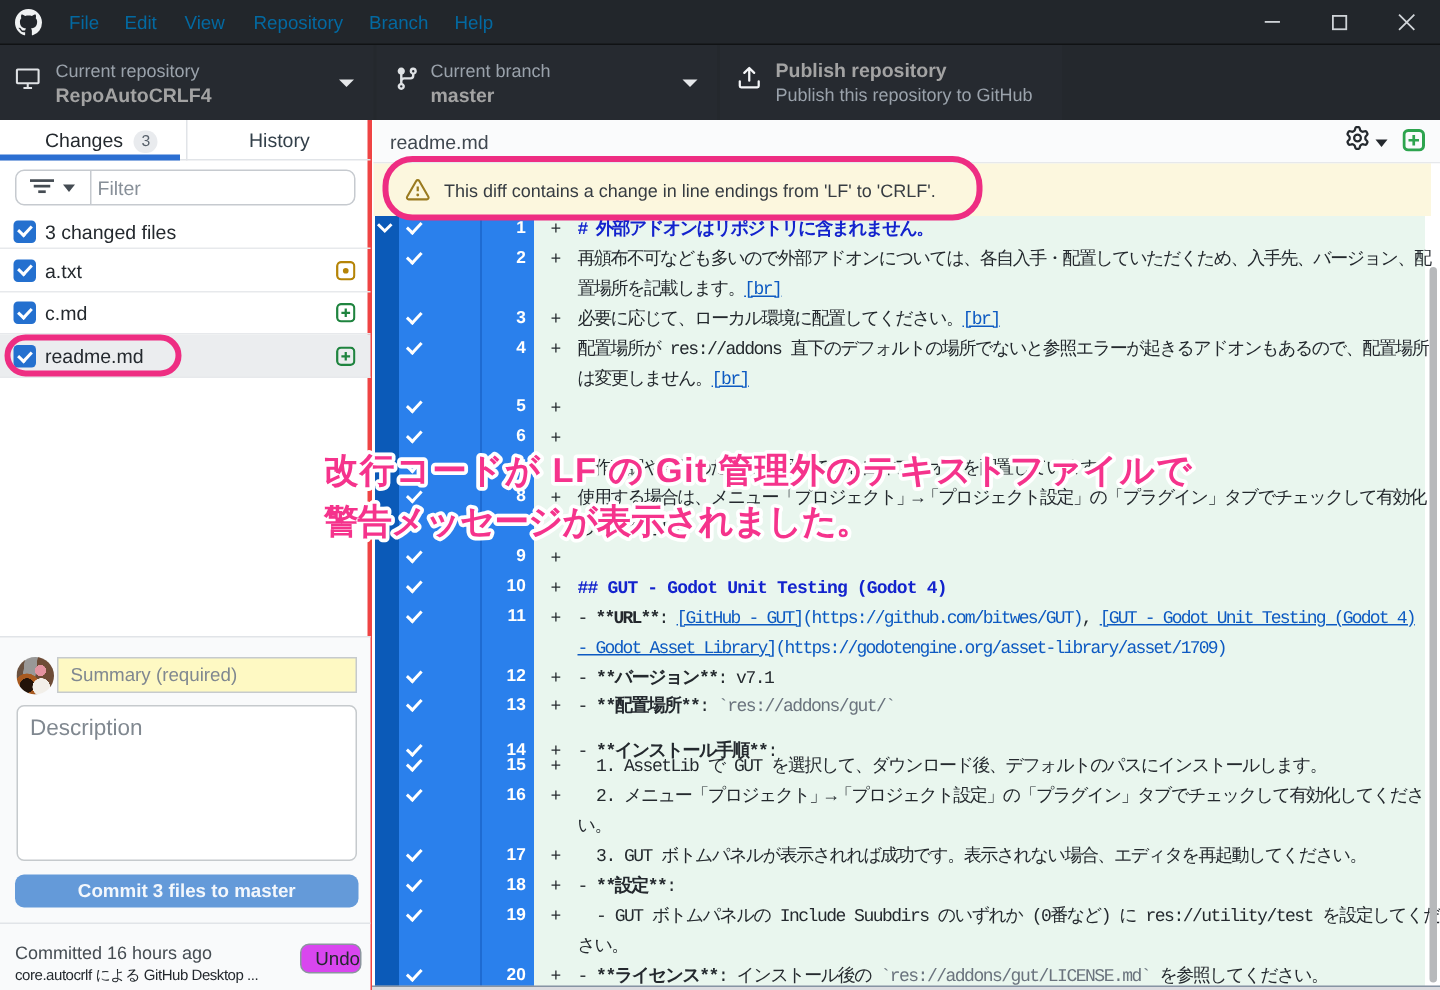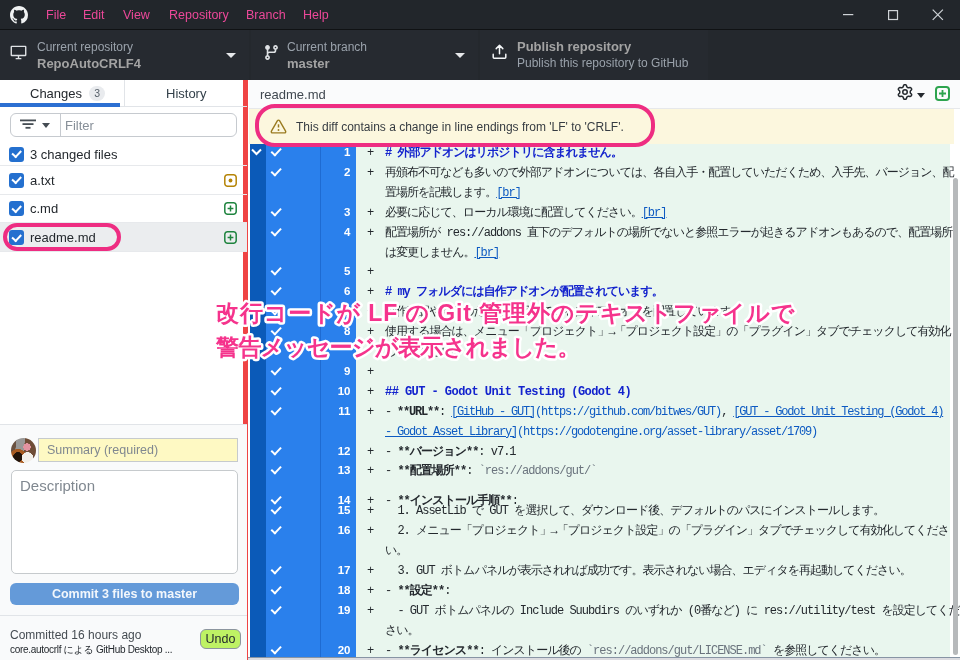--- a/index.html
+++ b/index.html
@@ -2,32 +2,32 @@
 <html><head>
 <meta charset="utf-8">
 <style>
 * { margin:0; padding:0; box-sizing:border-box; }
 html,body { width:960px; height:660px; overflow:hidden; }
 body { font-family:"Liberation Sans", sans-serif; position:relative; background:#fff; }
 .abs { position:absolute; }
 
 
 #titlebar { left:0; top:0; width:960px; height:30px; background:#22262b; border-bottom:1.5px solid #101214; }
-#menu { left:0; top:0; height:30px; line-height:30px; color:#ec4899; font-size:12.5px; width:400px; }
+#menu { left:0; top:0; height:30px; line-height:30px; color:#0369a1; font-size:12.5px; width:400px; }
 #menu span { position:absolute; }
 
 
 #toolbar { left:0; top:30px; width:960px; height:50px; background:#24282d; }
 .tsec { position:absolute; top:30px; height:50px; background:#262a30; }
 .tsec .lab1 { position:absolute; font-size:12px; color:#9aa2ab; }
 .tsec .lab2 { position:absolute; font-size:13px; font-weight:bold; color:#a3a3a3; }
 .caret { position:absolute; width:0; height:0; border-left:5px solid transparent; border-right:5px solid transparent; border-top:5px solid #e6e8ea; }
 
 
-#sidebar { left:0; top:80px; width:248px; height:580px; background:#fff; border-right:5px solid #ef4444; }
+#sidebar { left:0; top:80px; width:248px; height:580px; background:#fff; border-right:3px solid #ef4444; }
 #tabs { position:absolute; left:0; top:0; width:247px; height:27px; border-bottom:1px solid #e1e4e8; font-size:13px; color:#24292e; }
 #tab-underline { position:absolute; left:0; top:23px; width:120px; height:4px; background:#2c6fd2; }
 .badge { display:inline-block; background:#e9ebee; color:#57606a; border-radius:8px; font-size:10.5px; padding:0 5px; height:15px; line-height:15px; vertical-align:1px; }
 #filterbox { position:absolute; left:10px; top:33px; width:227px; height:24px; border:1px solid #c6cacf; border-radius:6px; background:#fff; }
 .filerow { position:absolute; left:0; width:247px; height:29px; border-bottom:1px solid #e7e9ec; font-size:13px; color:#24292e; }
 .cbx { position:absolute; left:9px; top:7px; width:15px; height:15px; background:#2470cf; border-radius:3px; }
 .cbx:after { content:""; position:absolute; left:3.2px; top:3.6px; width:7px; height:3.6px; border-left:2px solid #fff; border-bottom:2px solid #fff; transform:rotate(-47deg); }
 .fname { position:absolute; left:30px; top:7px; }
 .ficon { position:absolute; right:10px; top:8px; width:13px; height:13px; border-radius:3px; }
 
@@ -174,21 +174,21 @@
     <div style="position:absolute;left:38px;top:13px;width:200px;height:24px;border:1px solid #c6cacd;border-radius:0;background:#fef9c3">
       <div style="position:absolute;left:8px;top:4px;font-size:12.5px;color:#808890">Summary (required)</div>
     </div>
     <div style="position:absolute;left:11px;top:45px;width:227px;height:104px;border:1px solid #c6cacd;border-radius:5px;background:#fff">
       <div style="position:absolute;left:8px;top:6px;font-size:15px;color:#808890">Description</div>
     </div>
     <div style="position:absolute;left:10px;top:158px;width:229px;height:22px;border-radius:6px;background:#649ad9;color:rgba(255,255,255,0.92);font-weight:bold;font-size:12.5px;text-align:center;line-height:22px">Commit 3 files to master</div>
     <div style="position:absolute;left:0;top:190px;width:247px;height:1px;background:#e1e4e8"></div>
     <div style="position:absolute;left:10px;top:203px;font-size:12px;color:#454c52">Committed 16 hours ago</div>
     <div style="position:absolute;left:10px;top:218px;font-size:10px;letter-spacing:-0.3px;color:#24292e">core.autocrlf による GitHub Desktop ...</div>
-    <div style="position:absolute;left:200px;top:204px;width:41px;height:20px;border:1px solid #8c959f;border-radius:6px;background:#bef264;text-align:center;font-size:12.5px;color:#24292e;line-height:19px">Undo</div>
+    <div style="position:absolute;left:200px;top:204px;width:41px;height:20px;border:1px solid #8c959f;border-radius:6px;background:#d946ef;text-align:right;font-size:12.5px;color:#24292e;line-height:19px">Undo</div>
   </div>
 </div>
 
 <div class="abs" id="diffhead">
   <div style="position:absolute;left:11px;top:7px;font-size:13px;color:#404850">readme.md</div>
   <svg style="position:absolute;left:648px;top:4px" width="16" height="16" viewBox="0 0 16 16">
       <path fill="#24292e" d="M8 0a8.2 8.2 0 01.701.031C9.444.095 9.99.645 10.16 1.29l.288 1.107c.018.066.079.158.212.224.231.114.454.243.668.386.123.082.233.09.299.071l1.103-.303c.644-.176 1.392.021 1.82.63.27.385.506.792.704 1.218.315.675.111 1.422-.364 1.891l-.814.806c-.049.048-.098.147-.088.294.016.257.016.515 0 .772-.01.147.038.246.088.294l.814.806c.475.469.679 1.216.364 1.891a7.977 7.977 0 01-.704 1.217c-.428.61-1.176.807-1.82.63l-1.102-.302c-.067-.019-.177-.011-.3.071a5.909 5.909 0 01-.668.386c-.133.066-.194.158-.211.224l-.29 1.106c-.168.646-.715 1.196-1.458 1.26a8.006 8.006 0 01-1.402 0c-.743-.064-1.289-.614-1.458-1.26l-.289-1.106c-.018-.066-.079-.158-.212-.224a5.738 5.738 0 01-.668-.386c-.123-.082-.233-.09-.299-.071l-1.103.303c-.644.176-1.392-.021-1.82-.63a8.12 8.12 0 01-.704-1.218c-.315-.675-.111-1.422.363-1.891l.815-.806c.05-.048.098-.147.088-.294a6.214 6.214 0 010-.772c.01-.147-.038-.246-.088-.294l-.815-.806C.635 6.045.431 5.298.746 4.623a7.92 7.92 0 01.704-1.217c.428-.61 1.176-.807 1.82-.63l1.102.302c.067.019.177.011.3-.071.214-.143.437-.272.668-.386.133-.066.194-.158.211-.224l.29-1.106C6.009.645 6.556.095 7.299.03 7.53.01 7.764 0 8 0zm-.571 1.525c-.036.003-.108.036-.137.146l-.289 1.105c-.147.561-.549.967-.998 1.189-.173.086-.34.183-.5.29-.417.278-.97.423-1.529.27l-1.103-.303c-.109-.03-.175.016-.195.045-.22.312-.412.644-.573.99-.014.031-.021.11.059.19l.815.806c.411.406.562.957.53 1.456a4.709 4.709 0 000 .582c.032.499-.119 1.05-.53 1.456l-.815.806c-.081.08-.073.159-.059.19.162.346.353.677.573.989.02.03.085.076.195.046l1.102-.303c.56-.153 1.113-.008 1.53.27.161.107.328.204.501.29.447.222.85.629.997 1.189l.289 1.105c.029.109.101.143.137.146a6.6 6.6 0 001.142 0c.036-.003.108-.036.137-.146l.289-1.105c.147-.561.549-.967.998-1.189.173-.086.34-.183.5-.29.417-.278.97-.423 1.529-.27l1.103.303c.109.029.175-.016.195-.045.22-.313.411-.644.573-.99.014-.031.021-.11-.059-.19l-.815-.806c-.411-.406-.562-.957-.53-1.456a4.709 4.709 0 000-.582c-.032-.499.119-1.05.53-1.456l.815-.806c.081-.08.073-.159.059-.19a6.464 6.464 0 00-.573-.989c-.02-.03-.085-.076-.195-.046l-1.102.303c-.56.153-1.113.008-1.53-.27a4.44 4.44 0 00-.501-.29c-.447-.222-.85-.629-.997-1.189l-.289-1.105c-.029-.11-.101-.143-.137-.146a6.6 6.6 0 00-1.142 0zM11 8a3 3 0 11-6 0 3 3 0 016 0zM9.5 8a1.5 1.5 0 10-3 0 1.5 1.5 0 003 0z"></path>
     </svg>
   <div class="caret" style="left:668px;top:12.5px;border-top-color:#24292e;border-left-width:4px;border-right-width:4px"></div>
   <svg style="position:absolute;left:686px;top:6px" width="15" height="15" viewBox="0 0 15 15">
@@ -240,21 +240,20 @@
     <div class="drow" style="top:119.40px">
       <span class="ck"></span>
       <span class="num">5</span>
       <span class="plus">+</span>
       <span class="txt"></span>
     </div>
     <div class="drow" style="top:139.30px">
       <span class="ck"></span>
       <span class="num">6</span>
       <span class="plus">+</span>
-      <span class="txt"><span class="hd"># my フォルダには自作アドオンが配置されています。</span></span>
     </div>
     <div class="drow" style="top:159.20px">
       <span class="ck"></span>
       <span class="num">7</span>
       <span class="plus">+</span>
       <span class="txt">動作確認や開発のために使用している自作アドオンを配置しています。</span>
     </div>
     <div class="drow" style="top:179.10px">
       <span class="ck"></span>
       <span class="num">8</span>

